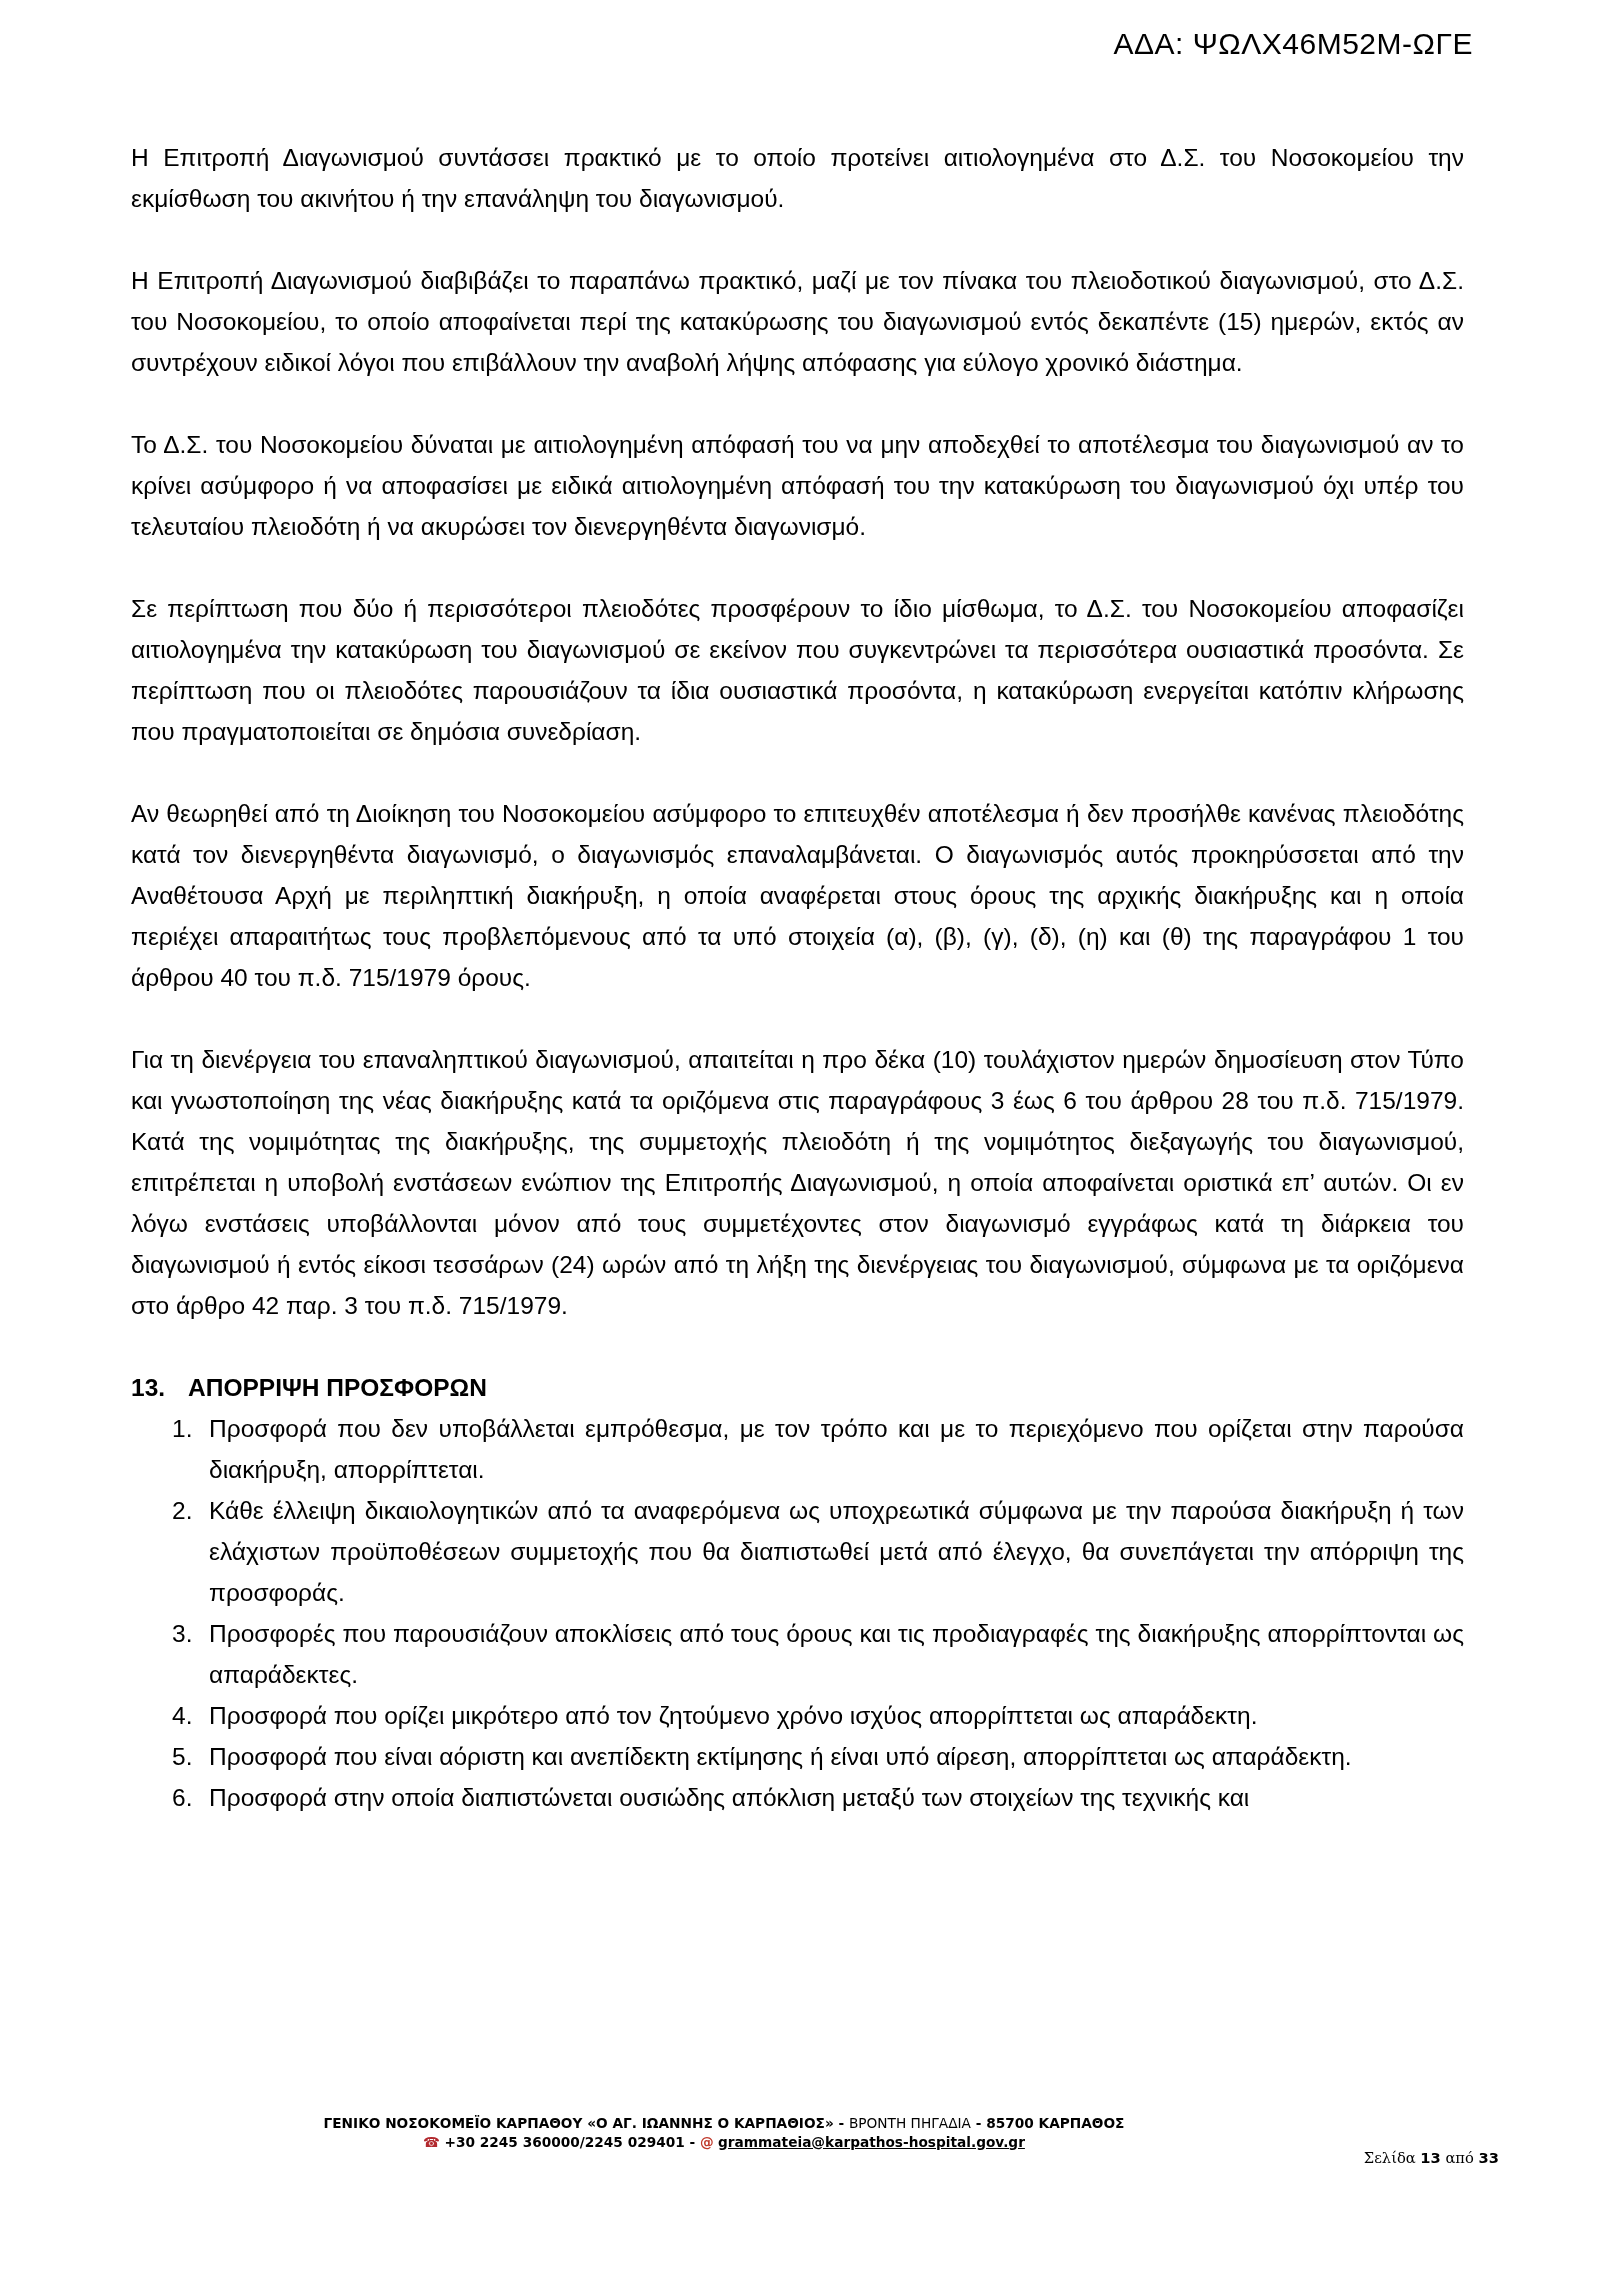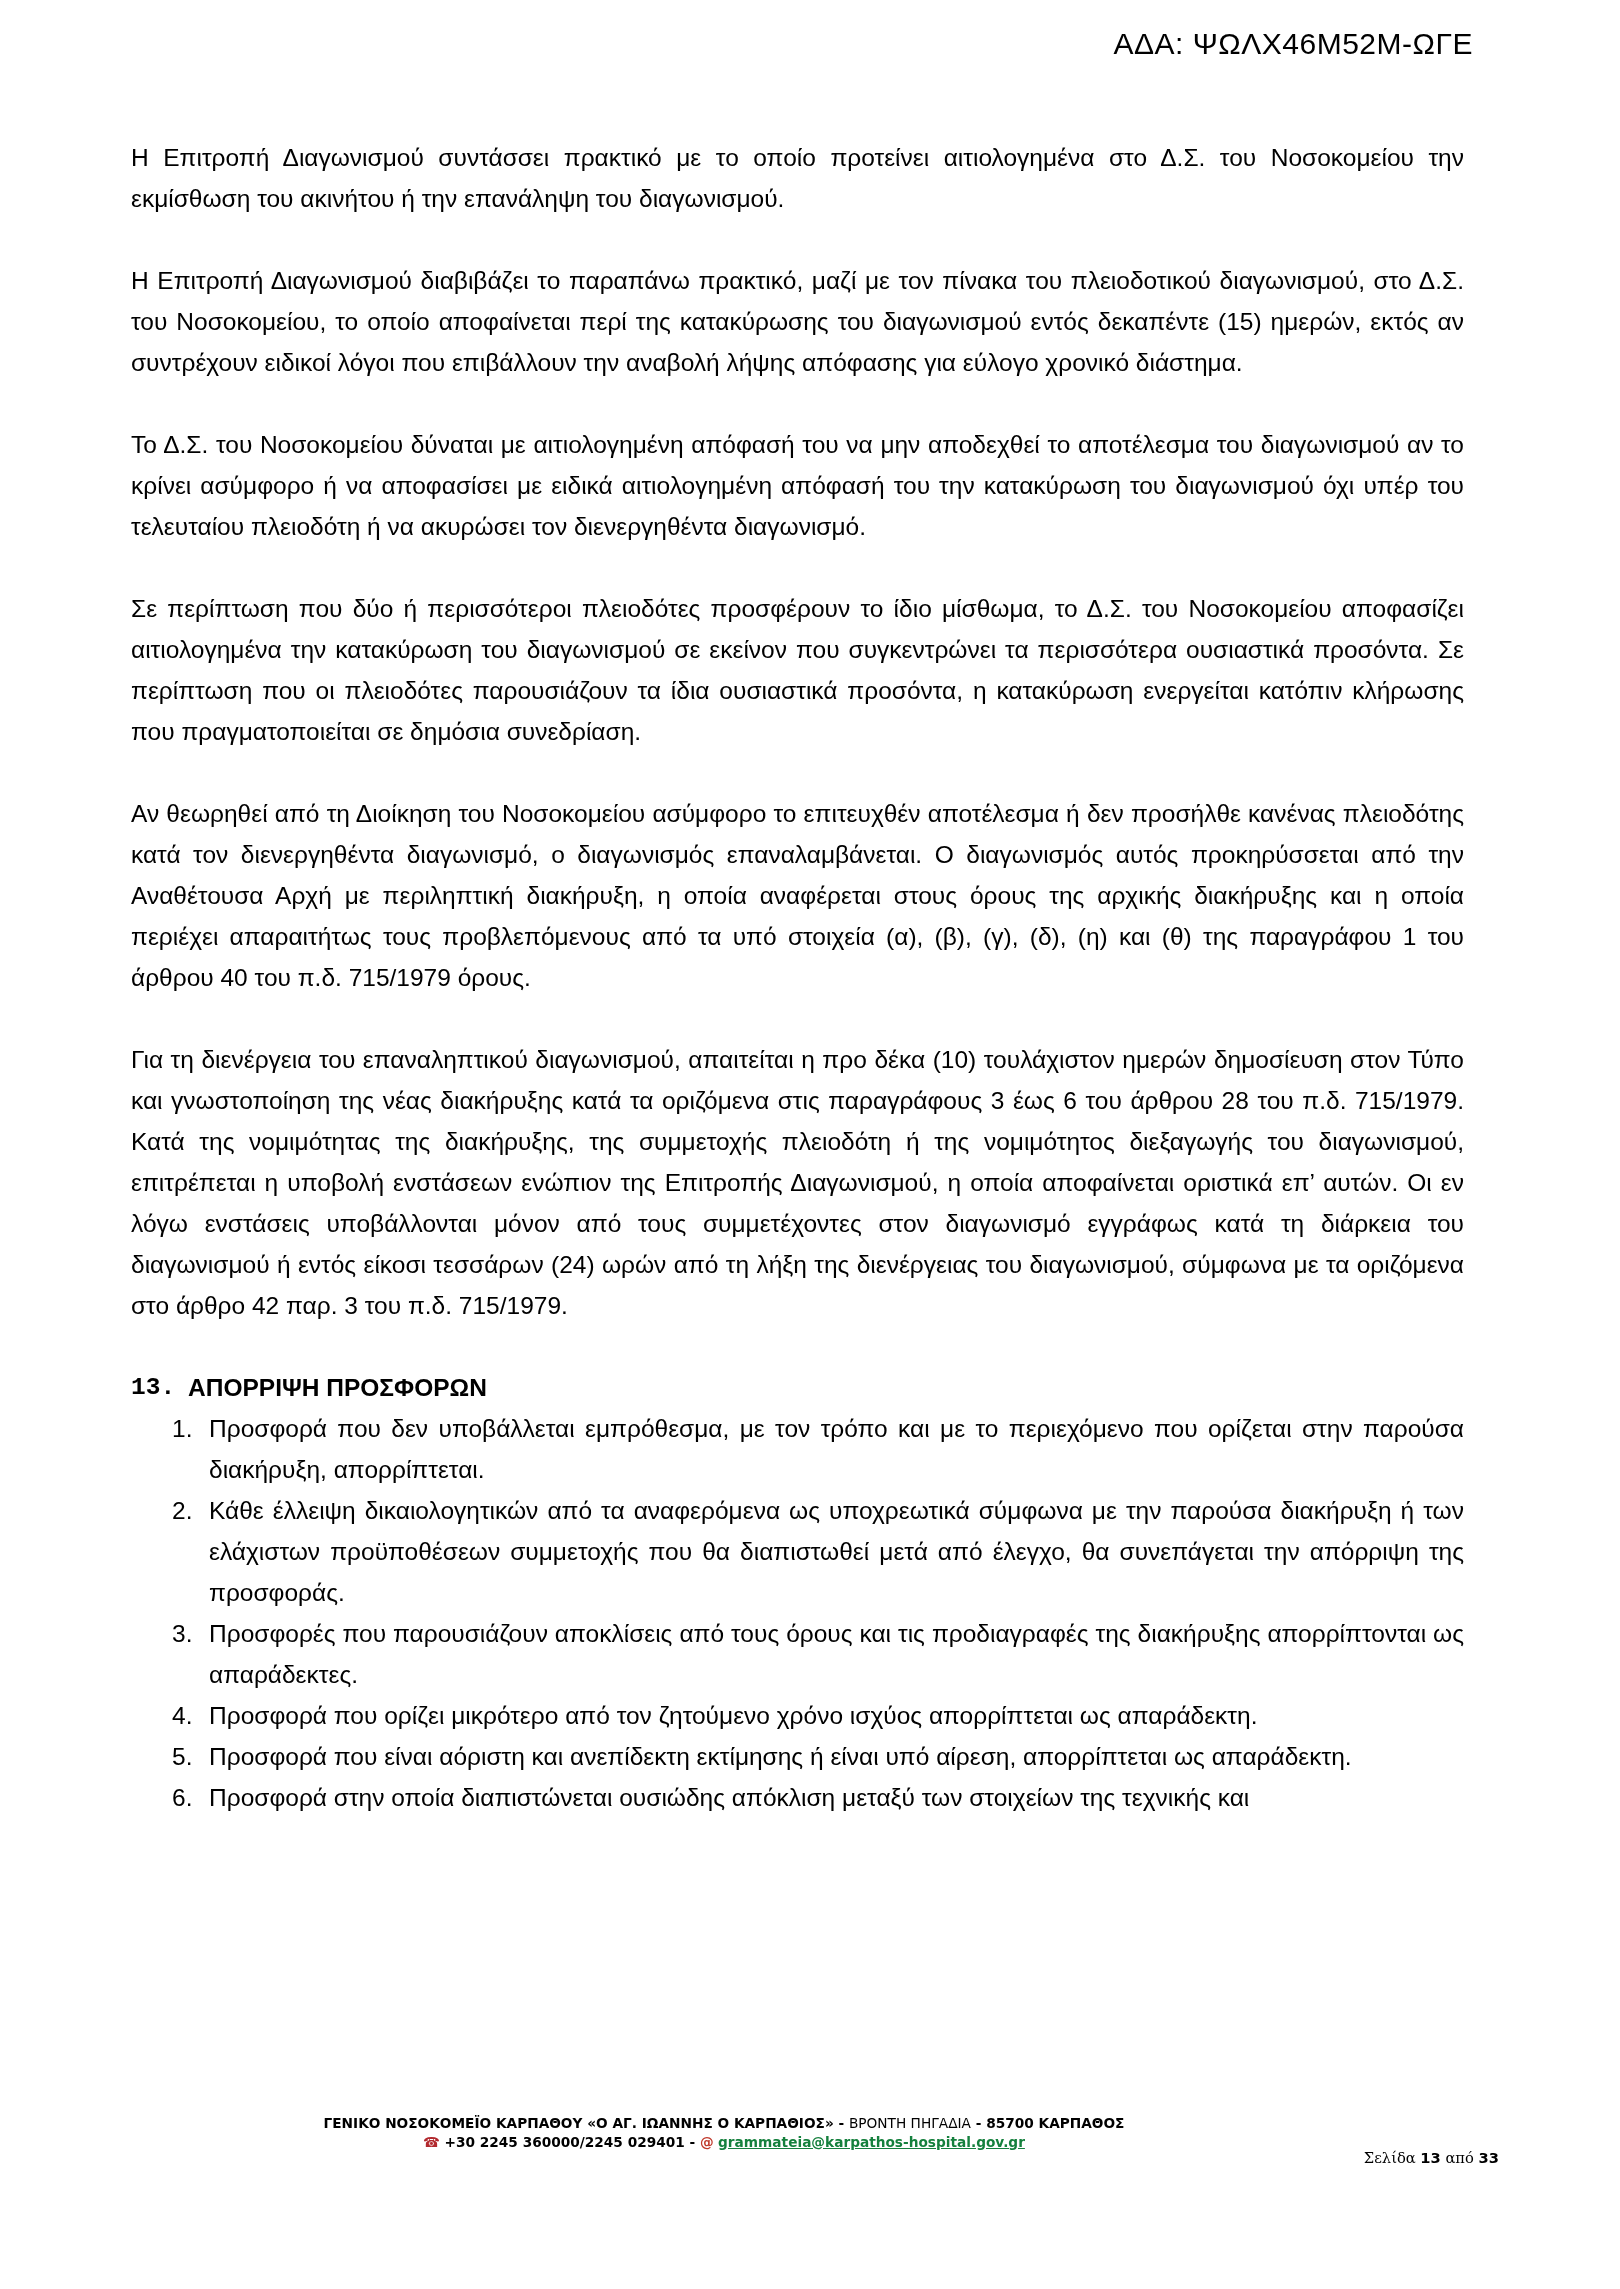--- a/index.html
+++ b/index.html
@@ -37,21 +37,20 @@
       transform-origin: left top;
     }
     .section-heading {
       font-weight: bold;
       display: flex;
       margin: 0;
       line-height: 41px;
     }
     .section-number {
       width: 57px;
-      font-family: Liberation Mono, monospace;
     }
     .list {
       margin: 0;
       padding: 0;
       list-style: none;
     }
     .list-item {
       display: flex;
       padding-left: 41px;
     }
@@ -70,21 +69,21 @@
       top: 2114px;
       text-align: center;
       font-family: "DejaVu Sans", sans-serif;
       font-size: 13.7px;
       line-height: 18.6px;
     }
     .footer .bold { font-weight: bold; }
     .footer .phone-icon { color: #b2292e; font-size: 13.7px; }
     .footer .at-icon { color: #c0392b; font-weight: bold; }
     .footer a {
-      color: #15803d;
+      color: #000000;
       text-decoration: underline;
       font-weight: bold;
     }
     .page-num {
       position: absolute;
       top: 2149px;
       right: 121px;
       font-family: "DejaVu Serif", serif;
       font-size: 14.7px;
     }

